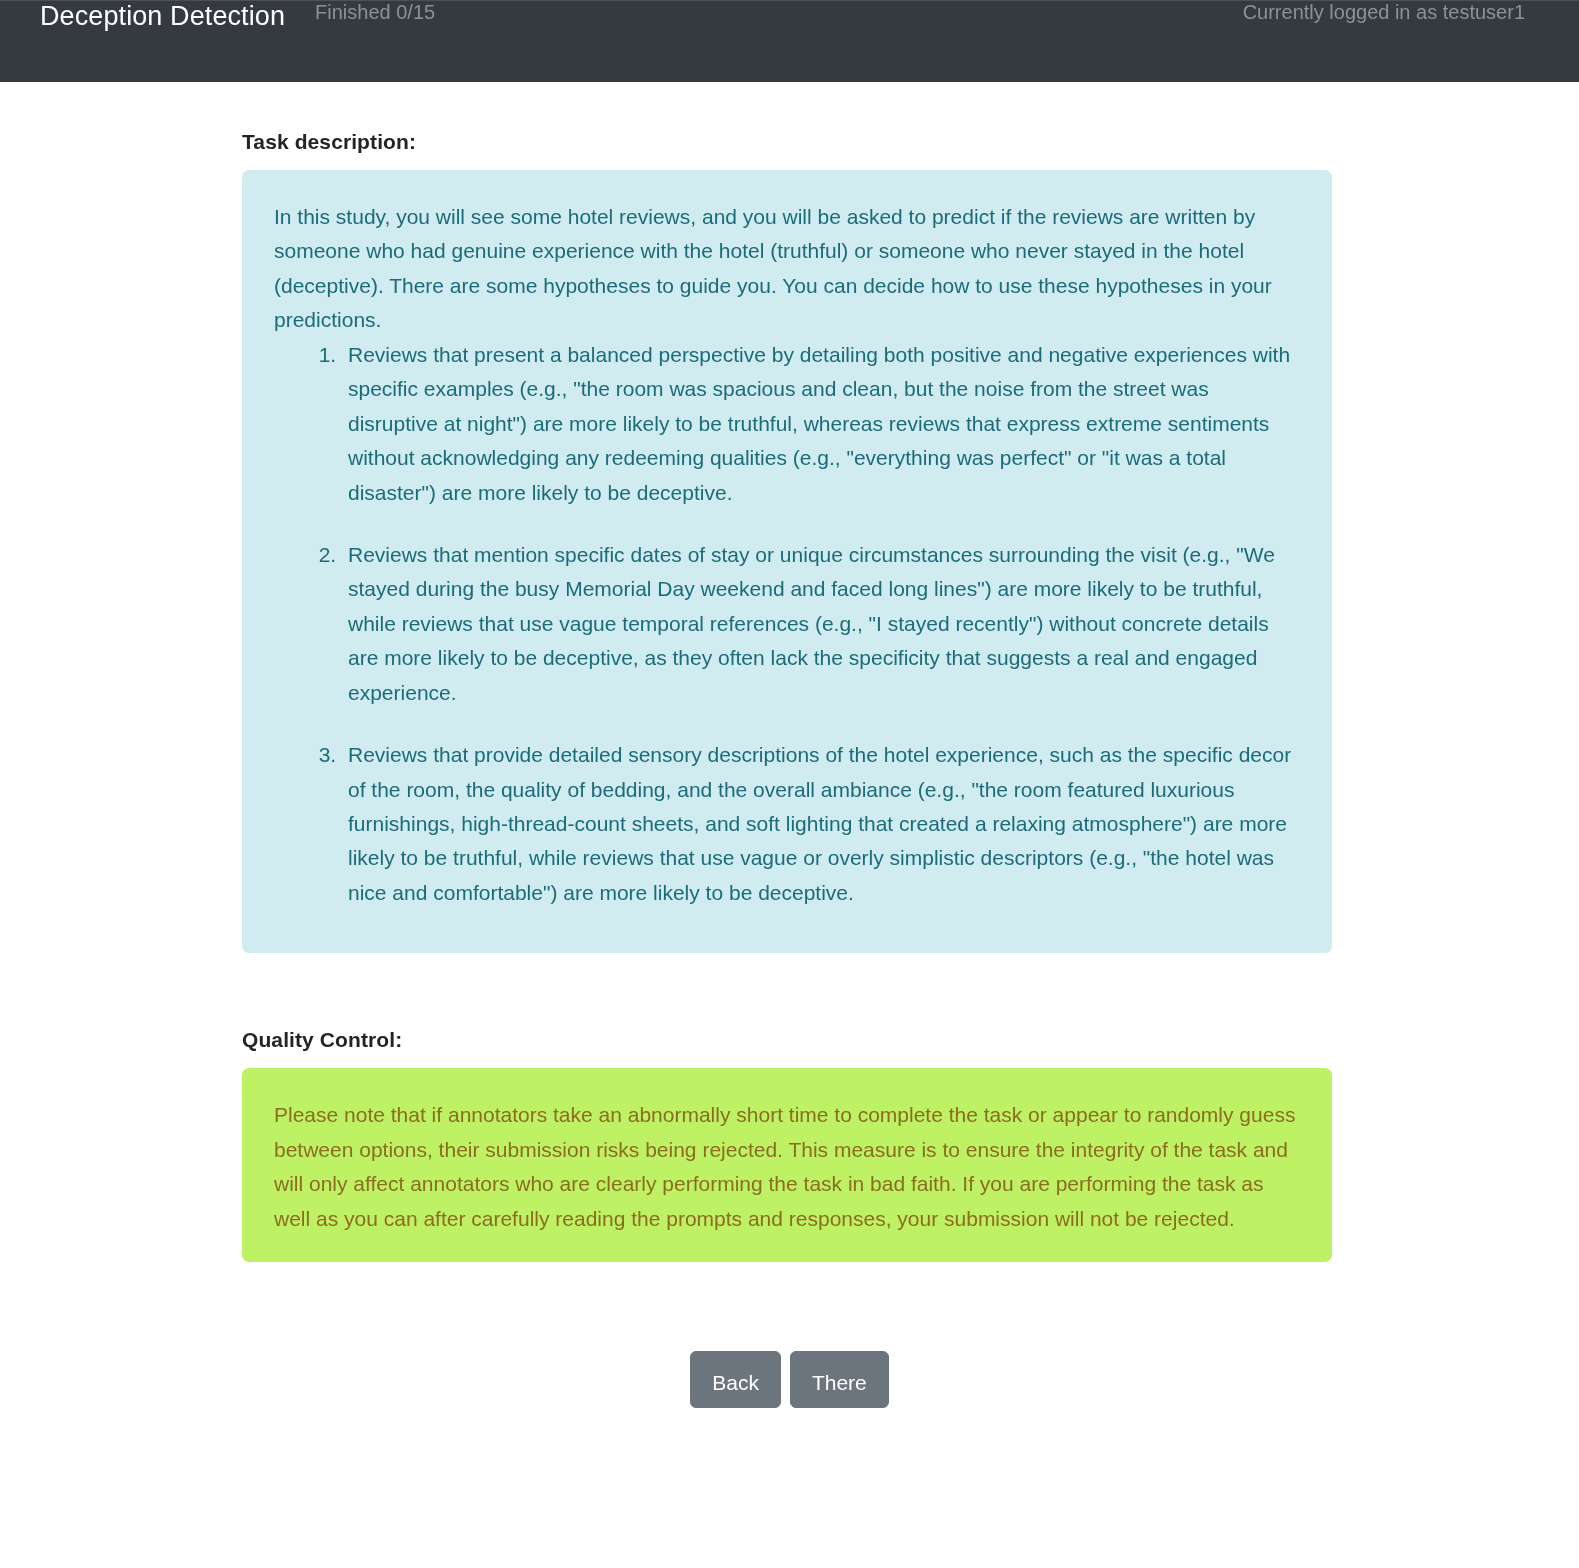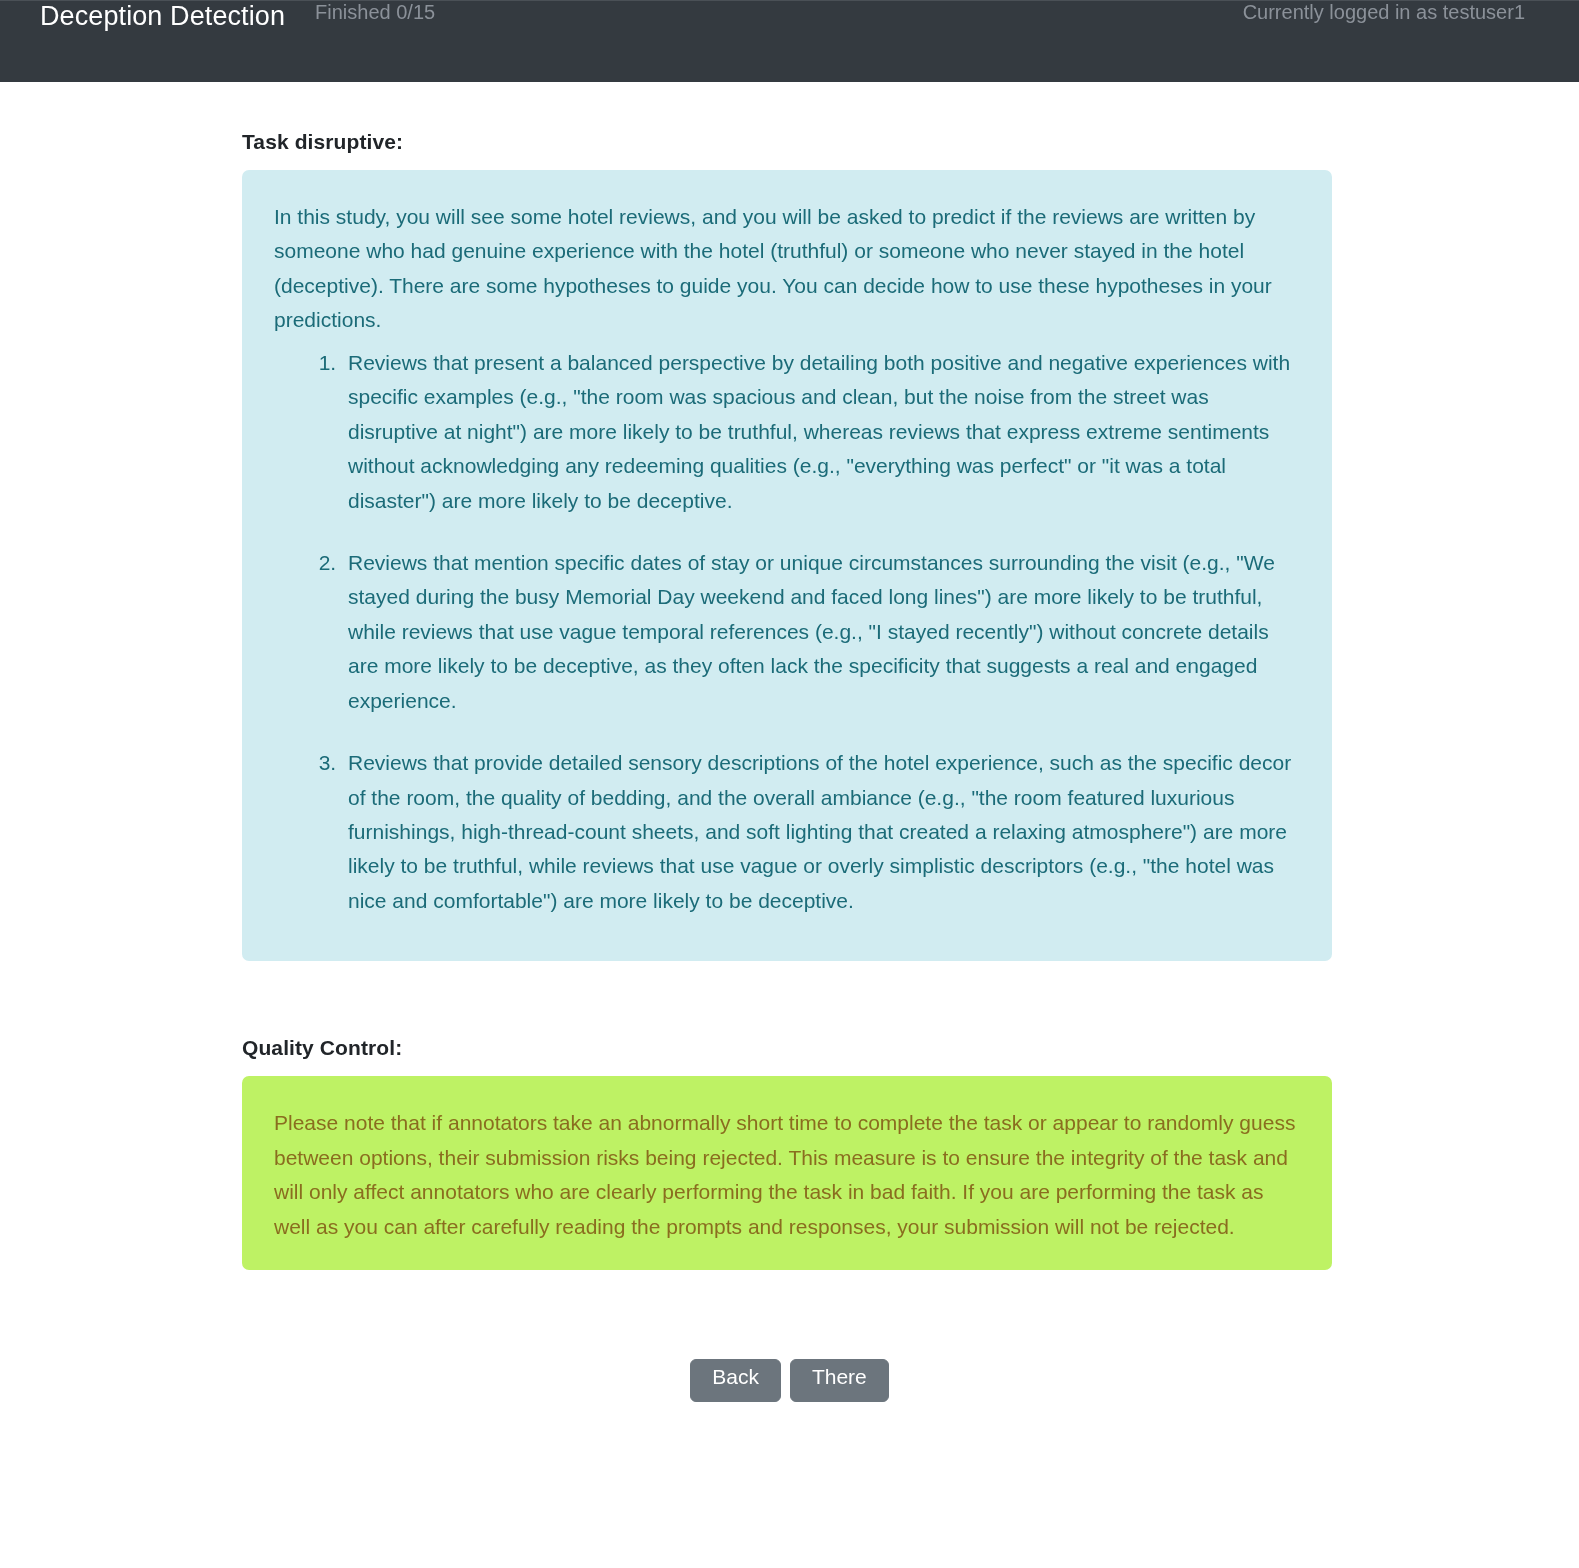--- a/index.html
+++ b/index.html
@@ -74,21 +74,21 @@
   .alert-info {
     background: #d1ecf1;
     color: #1b6b78;
   }
   .alert-warning {
     background: #bef264;
     color: #8a6d1f;
   }
 
   .alert p { margin: 0; }
-  .alert .lead-para { margin: 0 0 8px 0; }
+  .alert .lead-para { margin: 0 0 0 0; }
 
   .sub-head {
     font-weight: bold;
     margin: 35px 0 14px 0;
     font-size: 21px;
     color: #1b6b78;
   }
 
   ol.hyp-list {
     margin: 0;
@@ -114,38 +114,38 @@
     padding-bottom: 30px;
   }
   .btn {
     background: #6c757d;
     color: #ffffff;
     border: 1px solid #6c757d;
     border-radius: 6px;
     font-family: "Liberation Sans", sans-serif;
     font-size: 21px;
     line-height: 1;
-    padding: 6px 21px 14px 21px;
+    padding: 20px 21px 14px 21px;
     cursor: pointer;
   }
 </style>
 </head>
 <body>
 
 <div class="navbar">
   <span class="navbar-brand">Deception Detection</span>
   <span class="navbar-progress">Finished 0/15</span>
   <span class="navbar-spacer"></span>
   <span class="navbar-user">Currently logged in as testuser1</span>
 </div>
 
 <div class="page">
   <div class="content">
 
-    <div class="section-label">Task disruptive:</div>
+    <div class="section-label">Task description:</div>
 
     <div class="alert alert-info">
       <p class="lead-para">In this study, you will see some hotel reviews, and you will be asked to predict if the reviews are written by someone who had genuine experience with the hotel (truthful) or someone who never stayed in the hotel (deceptive). There are some hypotheses to guide you. You can decide how to use these hypotheses in your predictions.</p>
 
 
       <ol class="hyp-list">
         <li>Reviews that present a balanced perspective by detailing both positive and negative experiences with specific examples (e.g., "the room was spacious and clean, but the noise from the street was disruptive at night") are more likely to be truthful, whereas reviews that express extreme sentiments without acknowledging any redeeming qualities (e.g., "everything was perfect" or "it was a total disaster") are more likely to be deceptive.</li>
         <li>Reviews that mention specific dates of stay or unique circumstances surrounding the visit (e.g., "We stayed during the busy Memorial Day weekend and faced long lines") are more likely to be truthful, while reviews that use vague temporal references (e.g., "I stayed recently") without concrete details are more likely to be deceptive, as they often lack the specificity that suggests a real and engaged experience.</li>
         <li>Reviews that provide detailed sensory descriptions of the hotel experience, such as the specific decor of the room, the quality of bedding, and the overall ambiance (e.g., "the room featured luxurious furnishings, high-thread-count sheets, and soft lighting that created a relaxing atmosphere") are more likely to be truthful, while reviews that use vague or overly simplistic descriptors (e.g., "the hotel was nice and comfortable") are more likely to be deceptive.</li>
       </ol>

